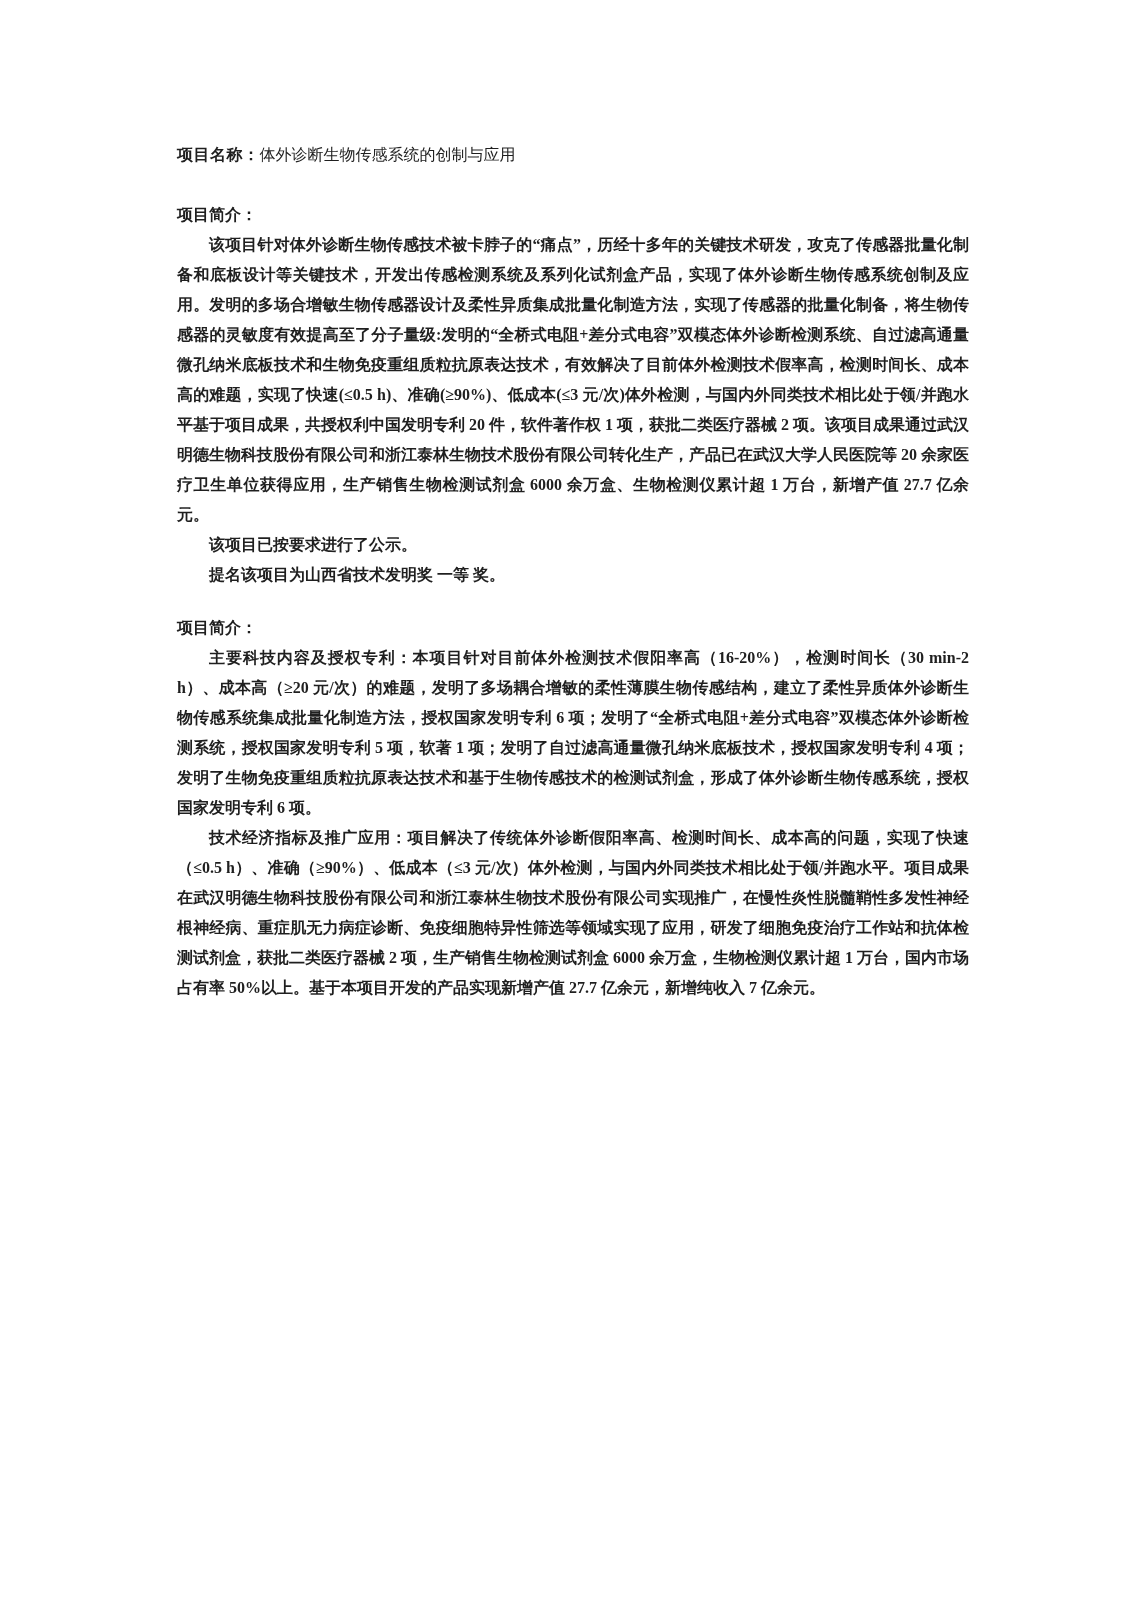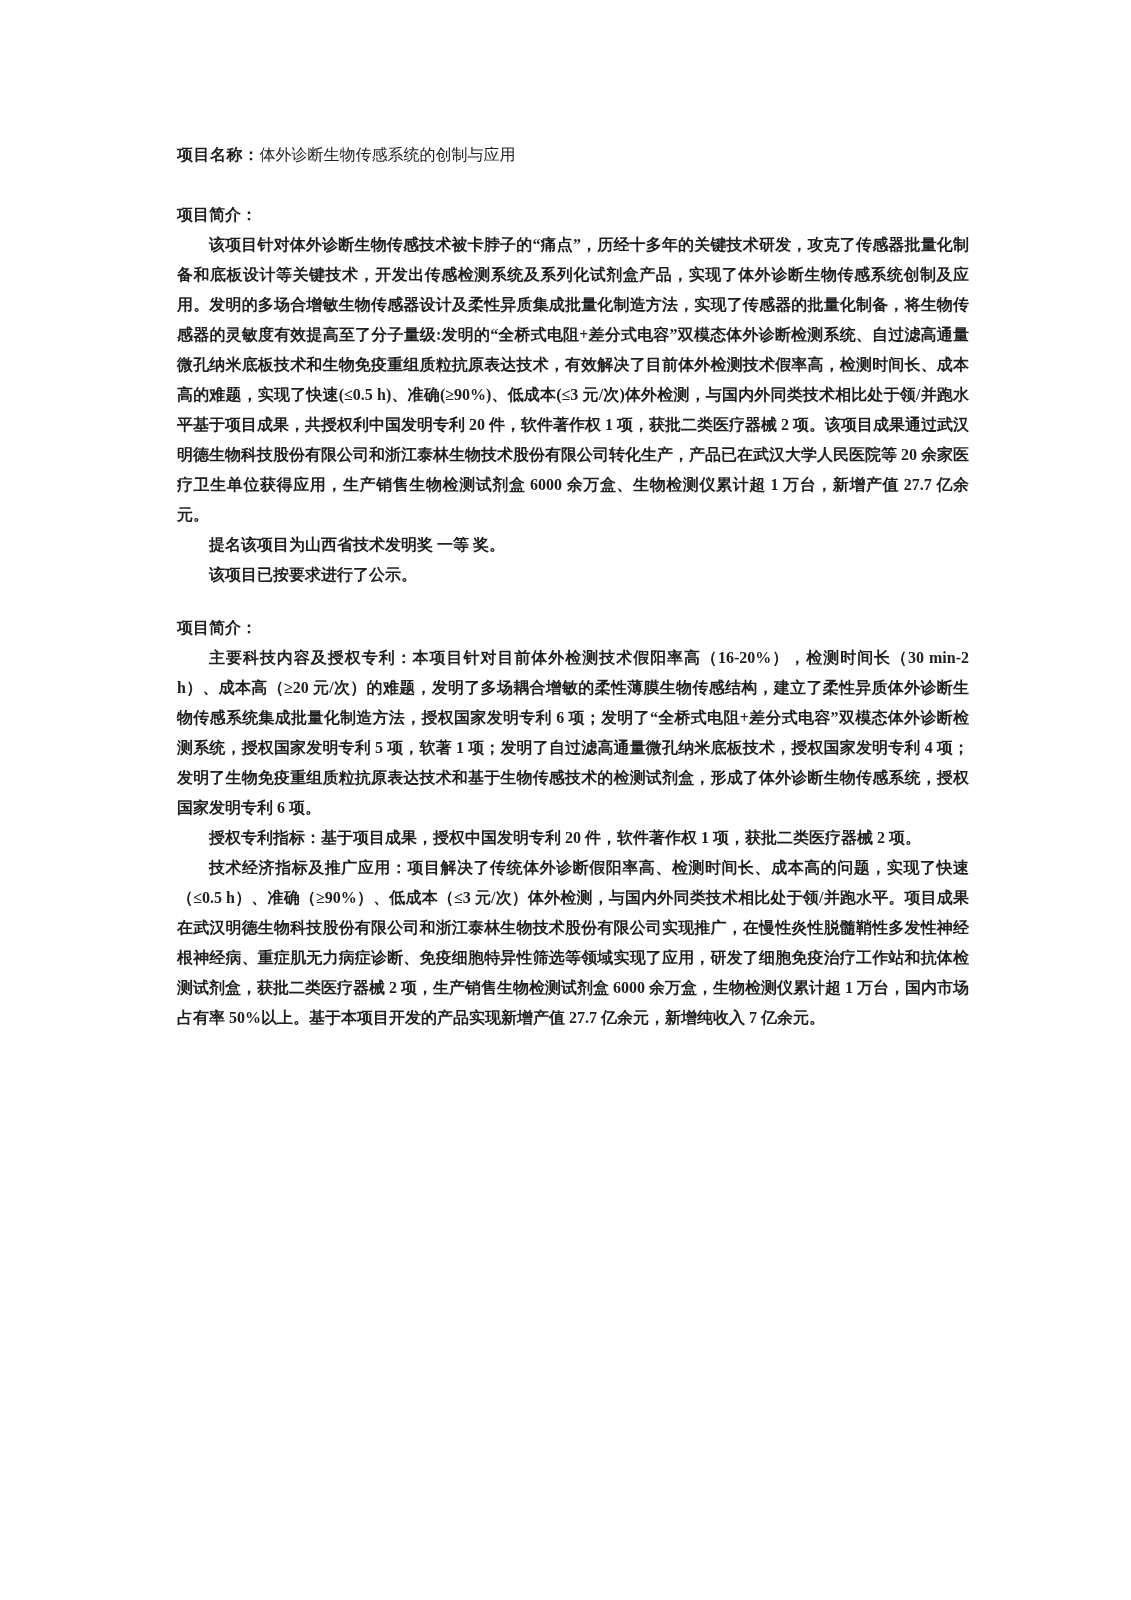--- a/index.html
+++ b/index.html
@@ -56,25 +56,24 @@
   <div class="content">
 
     <div class="field-row">
       <span class="field-label">项目名称：</span><span class="field-value">体外诊断生物传感系统的创制与应用</span>
     </div>
 
 
     <div class="section section-1">
       <div class="section-heading">项目简介：</div>
       <p class="body-para">该项目针对体外诊断生物传感技术被卡脖子的“痛点”，历经十多年的关键技术研发，攻克了传感器批量化制备和底板设计等关键技术，开发出传感检测系统及系列化试剂盒产品，实现了体外诊断生物传感系统创制及应用。发明的多场合增敏生物传感器设计及柔性异质集成批量化制造方法，实现了传感器的批量化制备，将生物传感器的灵敏度有效提高至了分子量级:发明的“全桥式电阻+差分式电容”双模态体外诊断检测系统、自过滤高通量微孔纳米底板技术和生物免疫重组质粒抗原表达技术，有效解决了目前体外检测技术假率高，检测时间长、成本高的难题，实现了快速(≤0.5 h)、准确(≥90%)、低成本(≤3 元/次)体外检测，与国内外同类技术相比处于领/并跑水平基于项目成果，共授权利中国发明专利 20 件，软件著作权 1 项，获批二类医疗器械 2 项。该项目成果通过武汉明德生物科技股份有限公司和浙江泰林生物技术股份有限公司转化生产，产品已在武汉大学人民医院等 20 余家医疗卫生单位获得应用，生产销售生物检测试剂盒 6000 余万盒、生物检测仪累计超 1 万台，新增产值 27.7 亿余元。</p>
+      <p class="body-para">该项目已按要求进行了公示。</p>
       <p class="body-para">提名该项目为山西省技术发明奖 一等 奖。</p>
-      <p class="body-para">该项目已按要求进行了公示。</p>
     </div>
 
     <div class="section section-2">
       <div class="section-heading">项目简介：</div>
       <p class="body-para">主要科技内容及授权专利：本项目针对目前体外检测技术假阳率高（16-20%），检测时间长（30 min-2 h）、成本高（≥20 元/次）的难题，发明了多场耦合增敏的柔性薄膜生物传感结构，建立了柔性异质体外诊断生物传感系统集成批量化制造方法，授权国家发明专利 6 项；发明了“全桥式电阻+差分式电容”双模态体外诊断检测系统，授权国家发明专利 5 项，软著 1 项；发明了自过滤高通量微孔纳米底板技术，授权国家发明专利 4 项；发明了生物免疫重组质粒抗原表达技术和基于生物传感技术的检测试剂盒，形成了体外诊断生物传感系统，授权国家发明专利 6 项。</p>
-      <p class="body-para">授权专利指标：基于项目成果，授权中国发明专利 20 件，软件著作权 1 项，获批二类医疗器械 2 项。</p>
       <p class="body-para">技术经济指标及推广应用：项目解决了传统体外诊断假阳率高、检测时间长、成本高的问题，实现了快速（≤0.5 h）、准确（≥90%）、低成本（≤3 元/次）体外检测，与国内外同类技术相比处于领/并跑水平。项目成果在武汉明德生物科技股份有限公司和浙江泰林生物技术股份有限公司实现推广，在慢性炎性脱髓鞘性多发性神经根神经病、重症肌无力病症诊断、免疫细胞特异性筛选等领域实现了应用，研发了细胞免疫治疗工作站和抗体检测试剂盒，获批二类医疗器械 2 项，生产销售生物检测试剂盒 6000 余万盒，生物检测仪累计超 1 万台，国内市场占有率 50%以上。基于本项目开发的产品实现新增产值 27.7 亿余元，新增纯收入 7 亿余元。</p>
     </div>
 
   </div>
 </div>
 
 </body></html>

